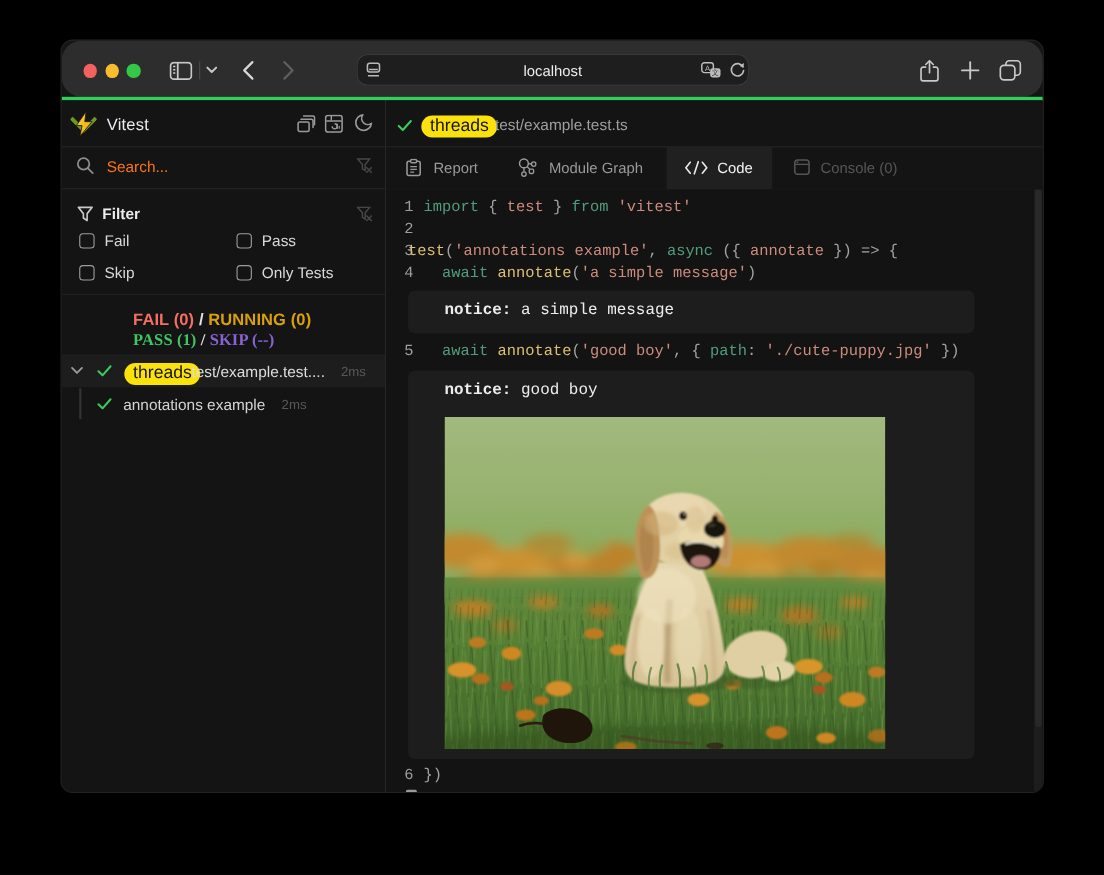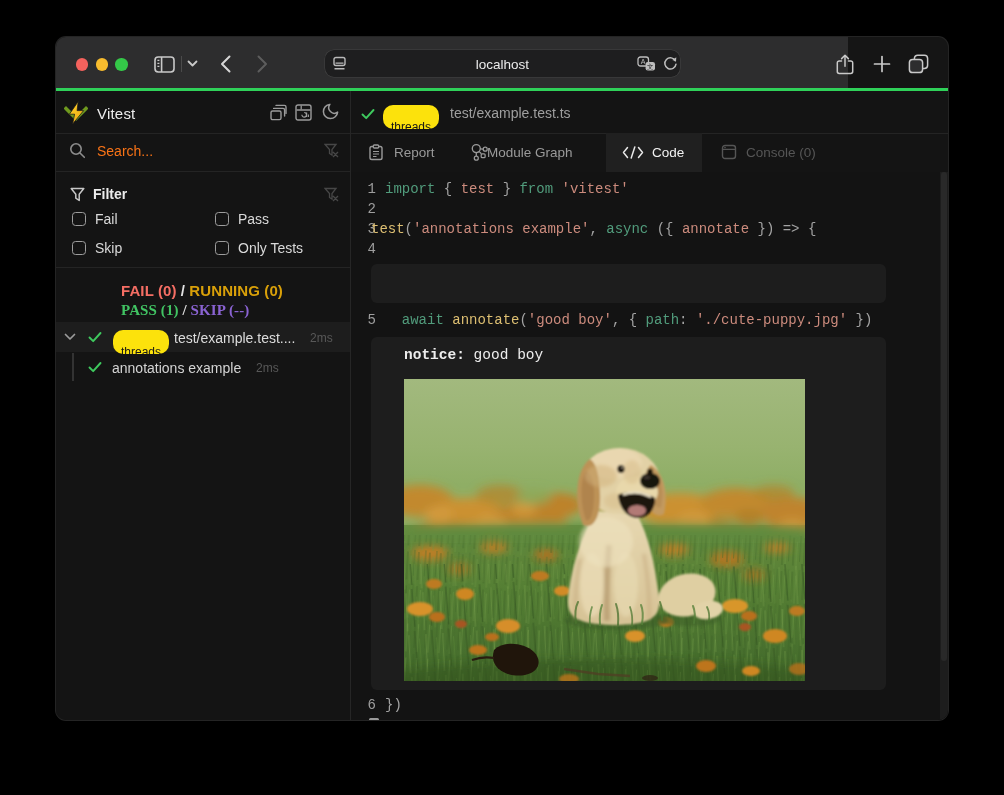--- a/index.html
+++ b/index.html
@@ -4,42 +4,42 @@
 <style>
 * { margin:0; padding:0; box-sizing:border-box; }
 html,body { width:1004px; height:795px; background:#000; overflow:hidden; }
 body { font-family:"Liberation Sans", sans-serif; }
 .abs { position:absolute; }
 .window {
   position:absolute; left:56px; top:37px; width:892px; height:683px;
   background:#151515; border-radius:10px; overflow:hidden;
   box-shadow:0 0 0 1px rgba(255,255,255,0.14);
 }
-.toolbar { position:absolute; left:0; top:0; width:792px; height:51px; background:#2d2d2e; }
+.toolbar { position:absolute; left:0; top:0; width:892px; height:51px; background:#2d2d2e;border-radius:18px; }
 .greenline { position:absolute; left:0; top:51px; width:892px; height:3.5px; background:#2fd159; }
 .tl { position:absolute; top:21px; width:12.5px; height:12.5px; border-radius:50%; }
 svg { display:block; }
 
 .sidebar { position:absolute; left:0; top:54px; width:294px; height:727px; background:#141414; }
 .vdiv { position:absolute; left:294px; top:54px; width:1px; height:629px; background:#262626; }
 .main { position:absolute; left:295px; top:54px; width:597px; height:629px; background:#141414; }
 .hdiv { position:absolute; height:1px; background:#242424; }
 .codearea { position:absolute; left:0; top:81px; width:597px; height:548px; background:#131313; overflow:hidden; }
 .cl { position:absolute; font-family:"Liberation Mono", monospace; font-size:14px; line-height:20px; white-space:pre; color:#bdbdbd; }
 .gut { position:absolute; font-family:"Liberation Mono", monospace; font-size:14px; line-height:20px; color:#9e9e9e; width:25px; text-align:right; }
 .kw { color:#519c7c; }
 .fn { color:#ddbf72; }
 .st { color:#cc8b7d; }
 .pu { color:#a3a3a3; }
 .notice { position:absolute; left:19.5px; width:515px; background:#1d1d1d; border-radius:6px; }
 .ntext { position:absolute; left:53px; font-family:"Liberation Mono", monospace; font-size:14.5px; color:#ededed; white-space:pre; }
 .cb { width:14px; height:14px; border:1.6px solid #9d9d9d; border-radius:3.5px; background:transparent; }
 .cblabel { font-size:14px; color:#d9d9d9; }
 .sum { font-size:15px; font-weight:bold; letter-spacing:0.1px; white-space:pre; }
-.pill { height:20px; padding:12px 8px; background:#fce20c; border-radius:10px; color:#161616; font-size:12px; font-weight:500; line-height:20.5px; }
+.pill { height:20px; padding:0 8px; background:#fce20c; border-radius:10px; color:#161616; font-size:16px; font-weight:500; line-height:20.5px; }
 .tabtxt { position:absolute; font-size:13.5px; }
 </style>
 </head>
 <body>
 <div class="window">
   <div class="toolbar">
     <div class="tl" style="left:19.5px; background:#f4625d;"></div>
     <div class="tl" style="left:39.5px; background:#f8bc2e;"></div>
     <div class="tl" style="left:59px;  background:#34c748;"></div>
 
@@ -199,21 +199,21 @@
       <line x1="5" y1="12.5" x2="8.5" y2="12.5" stroke="#9a9a9a" stroke-width="1.2"></line>
     </svg>
     <div class="abs tabtxt" style="left:43px; top:54px; color:#9a9a9a;">Report</div>
     <svg class="abs" style="left:118px; top:52px;" width="19" height="19" viewBox="0 0 19 19">
       <circle cx="7.3" cy="5.6" r="4" fill="none" stroke="#9a9a9a" stroke-width="1.35"></circle>
       <circle cx="16.2" cy="6.2" r="2" fill="none" stroke="#9a9a9a" stroke-width="1.25"></circle>
       <circle cx="7.3" cy="15.2" r="2" fill="none" stroke="#9a9a9a" stroke-width="1.25"></circle>
       <rect x="12.2" y="10.8" width="3.9" height="3.9" rx="1" fill="none" stroke="#9a9a9a" stroke-width="1.25"></rect>
       <path d="M11.3 5.8 L14.2 6.1 M7.3 9.6 L7.3 13.2 M10.3 8.6 L12.4 10.7" stroke="#9a9a9a" stroke-width="1.25"></path>
     </svg>
-    <div class="abs tabtxt" style="left:136px; top:54px; color:#9a9a9a;">Module Graph</div>
+    <div class="abs tabtxt" style="left:148px; top:54px; color:#9a9a9a;">Module Graph</div>
     <svg class="abs" style="left:271px; top:55px;" width="22" height="13" viewBox="0 0 22 13">
       <path d="M5.5 1.5 L1.5 6.5 L5.5 11.5 M16.5 1.5 L20.5 6.5 L16.5 11.5 M12.8 1 L9.2 12" fill="none" stroke="#e8e8e8" stroke-width="1.5" stroke-linecap="round" stroke-linejoin="round"></path>
     </svg>
     <div class="abs tabtxt" style="left:301px; top:54px; color:#f2f2f2;">Code</div>
     <svg class="abs" style="left:370px; top:53px;" width="16" height="16" viewBox="0 0 16 16">
       <rect x="1.5" y="1.5" width="13" height="13" rx="2.5" fill="none" stroke="#555" stroke-width="1.4"></rect>
       <line x1="1.8" y1="5.4" x2="14.2" y2="5.4" stroke="#555" stroke-width="1.3"></line>
       <circle cx="4" cy="3.5" r="0.8" fill="#555"></circle>
     </svg>
     <div class="abs tabtxt" style="left:395px; top:54px; color:#565656;">Console (0)</div>
@@ -221,21 +221,23 @@
 
     <div class="codearea">
       <div class="gut" style="left:0; top:7px;">1</div>
       <div class="gut" style="left:0; top:27px;">2</div>
       <div class="gut" style="left:0; top:47px;">3</div>
       <div class="gut" style="left:0; top:67px;">4</div>
       <div class="gut" style="left:0; top:138px;">5</div>
       <div class="gut" style="left:0; top:523px;">6</div>
       <div class="cl" style="left:34px; top:7px;"><span class="kw">import</span><span class="pu"> { </span><span class="st">test</span><span class="pu"> } </span><span class="kw">from</span> <span class="st">'vitest'</span></div>
       <div class="cl" style="left:20px; top:47px;"><span class="fn">test</span><span class="pu">(</span><span class="st">'annotations example'</span><span class="pu">, </span><span class="kw">async</span><span class="pu"> ({ </span><span class="st">annotate</span><span class="pu"> }) =&gt; {</span></div>
+      <div class="cl" style="left:34px; top:67px;">  <span class="kw">await</span> <span class="fn">annotate</span><span class="pu">(</span><span class="st">'a simple message'</span><span class="pu">)</span></div>
       <div class="notice" style="top:92px; height:39px;"></div>
+      <div class="ntext" style="top:102px;"><b>notice:</b> a simple message</div>
       <div class="cl" style="left:34px; top:138px;text-align:right;">  <span class="kw">await</span> <span class="fn">annotate</span><span class="pu">(</span><span class="st">'good boy'</span><span class="pu">, { </span><span class="kw">path</span><span class="pu">: </span><span class="st">'./cute-puppy.jpg'</span><span class="pu"> })</span></div>
       <div class="notice" style="top:165px; height:353px;"></div>
       <div class="ntext" style="top:175px;"><b>notice:</b> good boy</div>
       <div class="abs" style="left:53px; top:207px; width:401px; height:302px; overflow:hidden;">
       <svg width="401" height="302" viewBox="0 0 401 302">
         <defs>
           <linearGradient id="bgg" x1="0" y1="0" x2="0" y2="1">
             <stop offset="0" stop-color="#a2b97e"></stop>
             <stop offset="0.4" stop-color="#98b370"></stop>
             <stop offset="0.62" stop-color="#8fae66"></stop>

